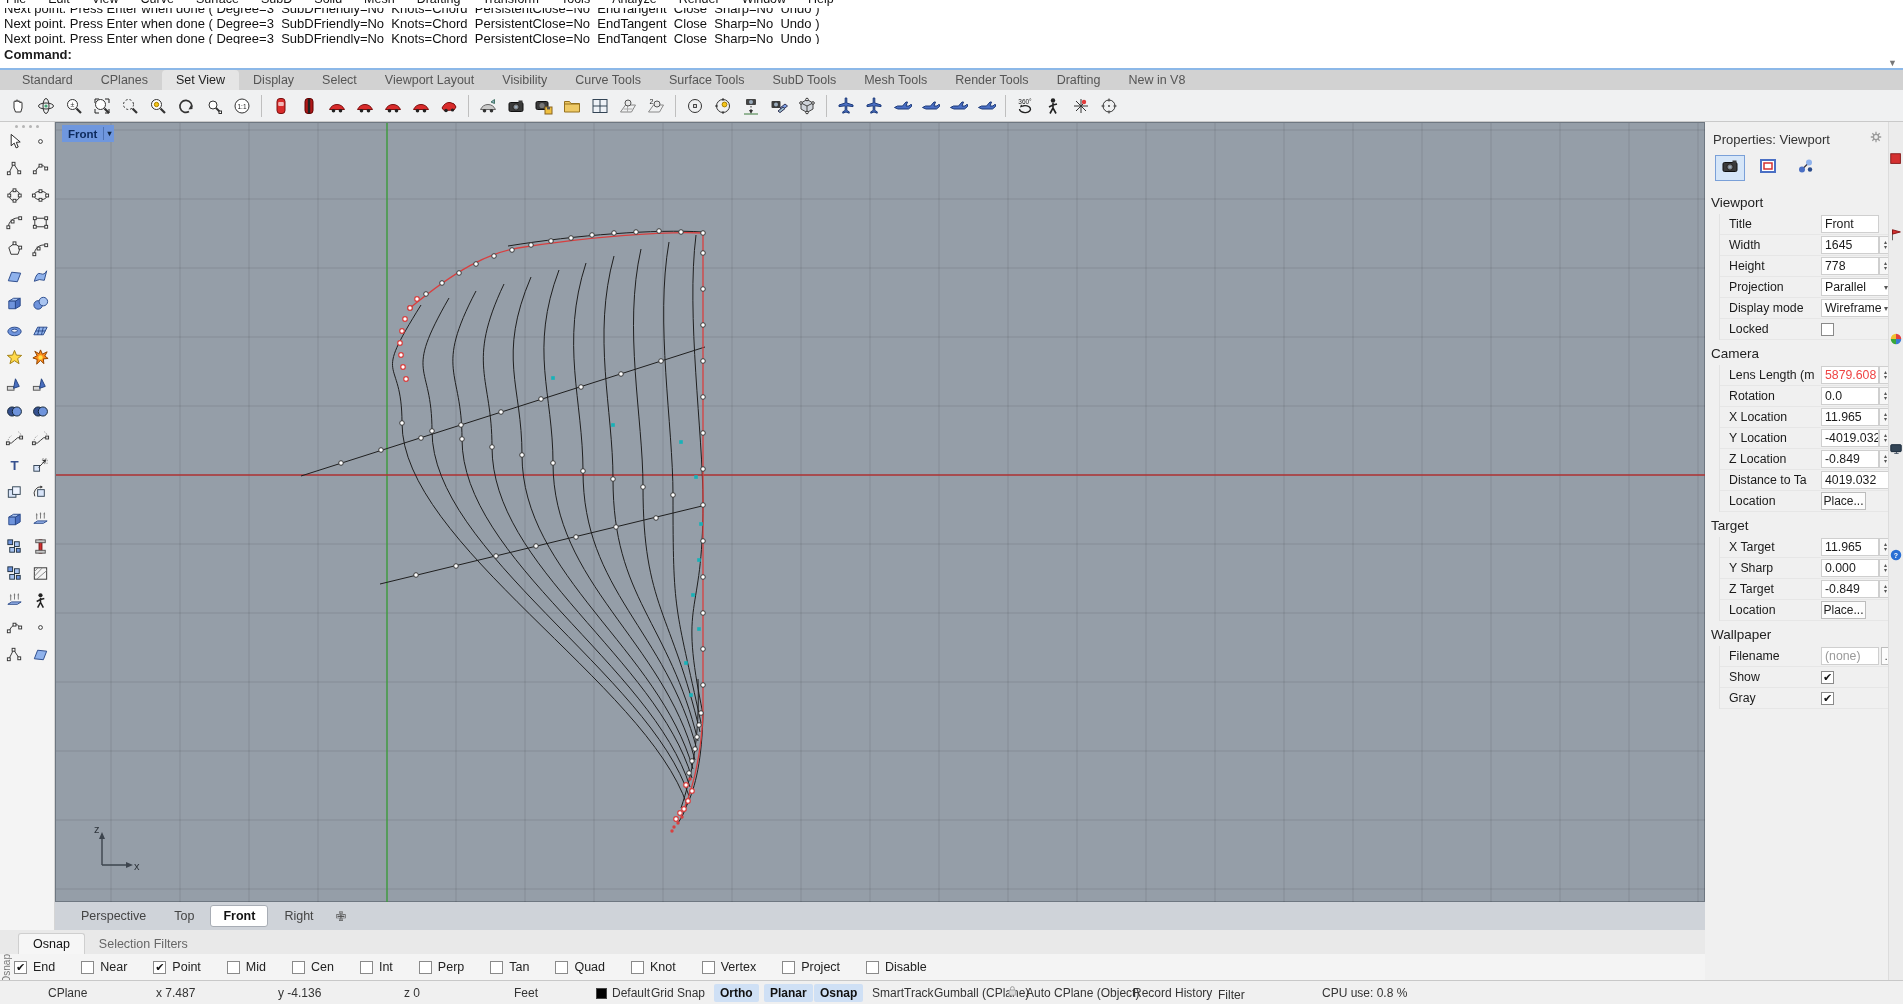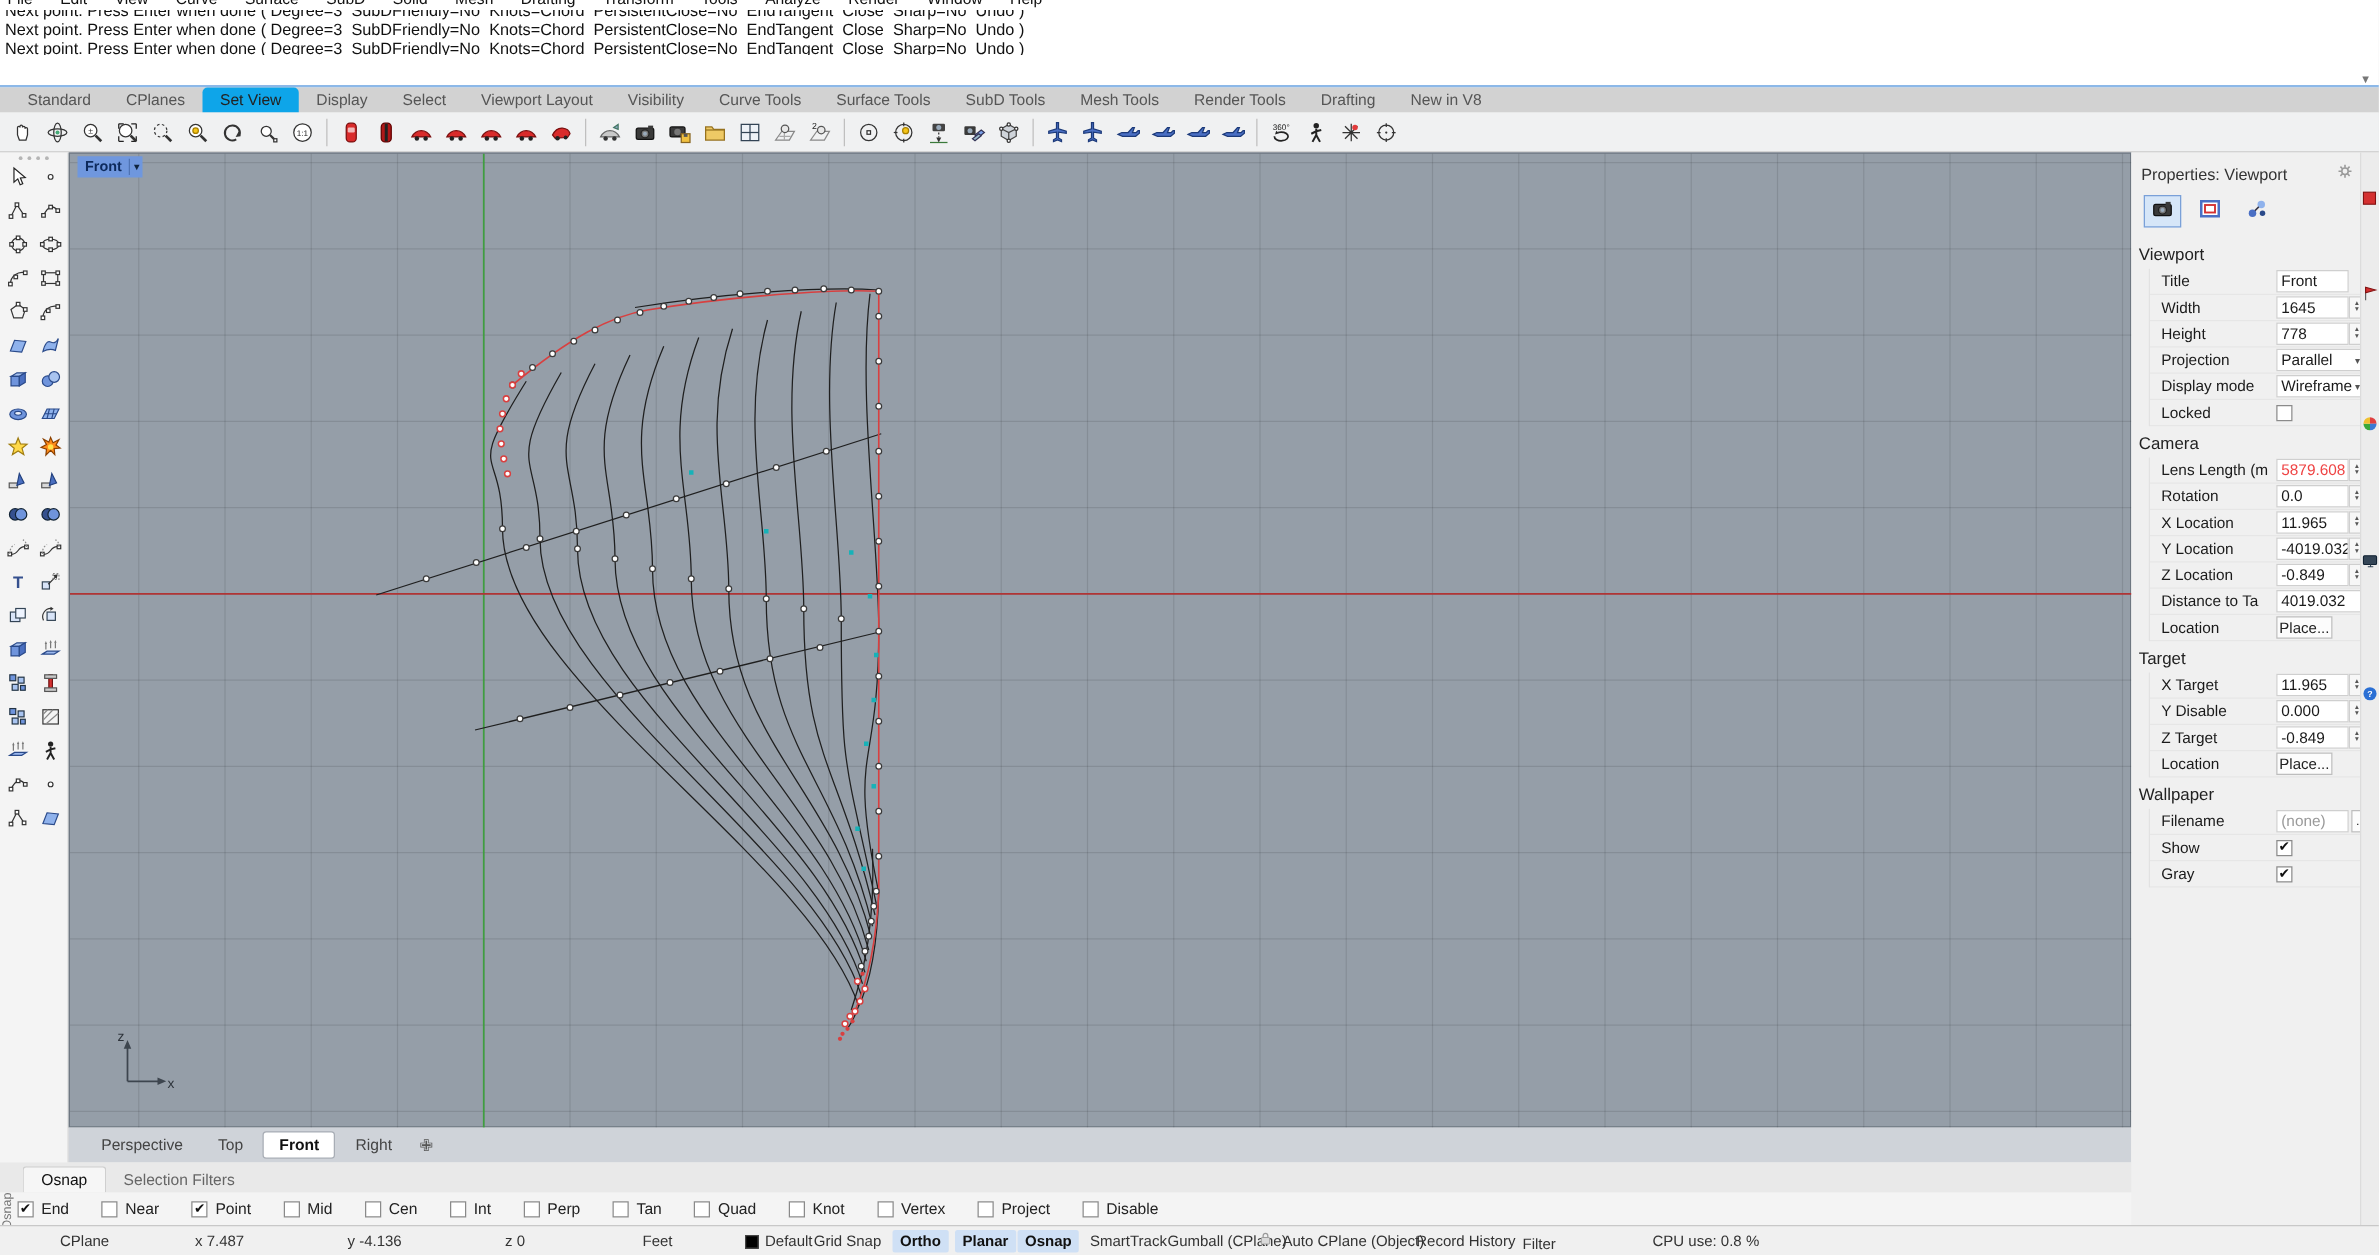--- a/index.html
+++ b/index.html
@@ -11,21 +11,21 @@
   #menubar .inner { margin-top:-8px; padding-left:6px; display:flex; gap:22px; font-size:12.5px; color:#111; }
   #cmd-history { left:0; top:8px; width:1903px; height:36px; background:#fff; overflow:hidden; }
   #cmd-history .line { font-size:13px; color:#111; height:15px; line-height:15px; padding-left:4px; white-space:pre; }
   #cmd-history .line:first-child { margin-top:-7px; }
   #cmd-prompt-row { left:0; top:44px; width:1903px; height:26px; background:#fff; border-bottom:2px solid #8cb8e8; }
   #cmd-prompt-row .prompt { font-size:13px; font-weight:bold; padding:3px 0 0 4px; }
   #cmd-chevron { right:6px; top:14px; color:#777; font-size:9px; }
   
   #ribbon { left:0; top:70px; width:1903px; height:20px; background:#d2d2d2; display:flex; align-items:flex-end; padding-left:8px; }
   .rtab { font-size:12.5px; color:#555; padding:3px 14px 3px 14px; border-radius:4px 4px 0 0; cursor:default; }
-  .rtab.active { background:#0ea5e9; color:#222; }
+  .rtab.active { background:#e5e5e5; color:#222; }
   
   #icontoolbar { left:0; top:90px; width:1903px; height:32px; background:#f0f1f2; border-bottom:1px solid #c9c9c9;
                  display:flex; align-items:center; padding-left:4px; }
   .tbtn { width:28px; height:26px; display:flex; align-items:center; justify-content:center; }
   .tbtn svg { display:block; }
   .tdiv { width:1px; height:22px; background:#bfbfbf; margin:0 5px; }
   
   #sidebar { left:0; top:122px; width:55px; height:808px; background:#f4f4f4; border-right:1px solid #d5d5d5; }
   #sidebar .handle { display:flex; gap:4px; justify-content:center; padding:3px 0 2px 0; }
   #sidebar .handle i { width:3px; height:3px; border-radius:50%; background:#b5b5b5; }
@@ -101,20 +101,21 @@
       <span>Help</span>
     </div>
 </div>
 
 <div class="abs" id="cmd-history">
     <div class="line">Next point. Press Enter when done ( Degree=3  SubDFriendly=No  Knots=Chord  PersistentClose=No  EndTangent  Close  Sharp=No  Undo )</div>
     <div class="line">Next point. Press Enter when done ( Degree=3  SubDFriendly=No  Knots=Chord  PersistentClose=No  EndTangent  Close  Sharp=No  Undo )</div>
     <div class="line">Next point. Press Enter when done ( Degree=3  SubDFriendly=No  Knots=Chord  PersistentClose=No  EndTangent  Close  Sharp=No  Undo )</div>
   </div>
 <div class="abs" id="cmd-prompt-row">
+  <div class="prompt">Command:</div>
   <div class="abs" id="cmd-chevron">▼</div>
 </div>
 
 <div class="abs" id="ribbon">
     <div class="rtab">Standard</div>
     <div class="rtab">CPlanes</div>
     <div class="rtab active">Set View</div>
     <div class="rtab">Display</div>
     <div class="rtab">Select</div>
     <div class="rtab">Viewport Layout</div>
@@ -1165,21 +1166,21 @@
       <div class="prows">
         <div class="prow">
           <span class="lab">X Target</span>
           <div class="pfield">11.965</div>
           <div class="spin">
             <span>▴</span>
             <span>▾</span>
           </div>
         </div>
         <div class="prow">
-          <span class="lab">Y Disable</span>
+          <span class="lab">Y Sharp</span>
           <div class="pfield">0.000</div>
           <div class="spin">
             <span>▴</span>
             <span>▾</span>
           </div>
         </div>
         <div class="prow">
           <span class="lab">Z Target</span>
           <div class="pfield">-0.849</div>
           <div class="spin">

